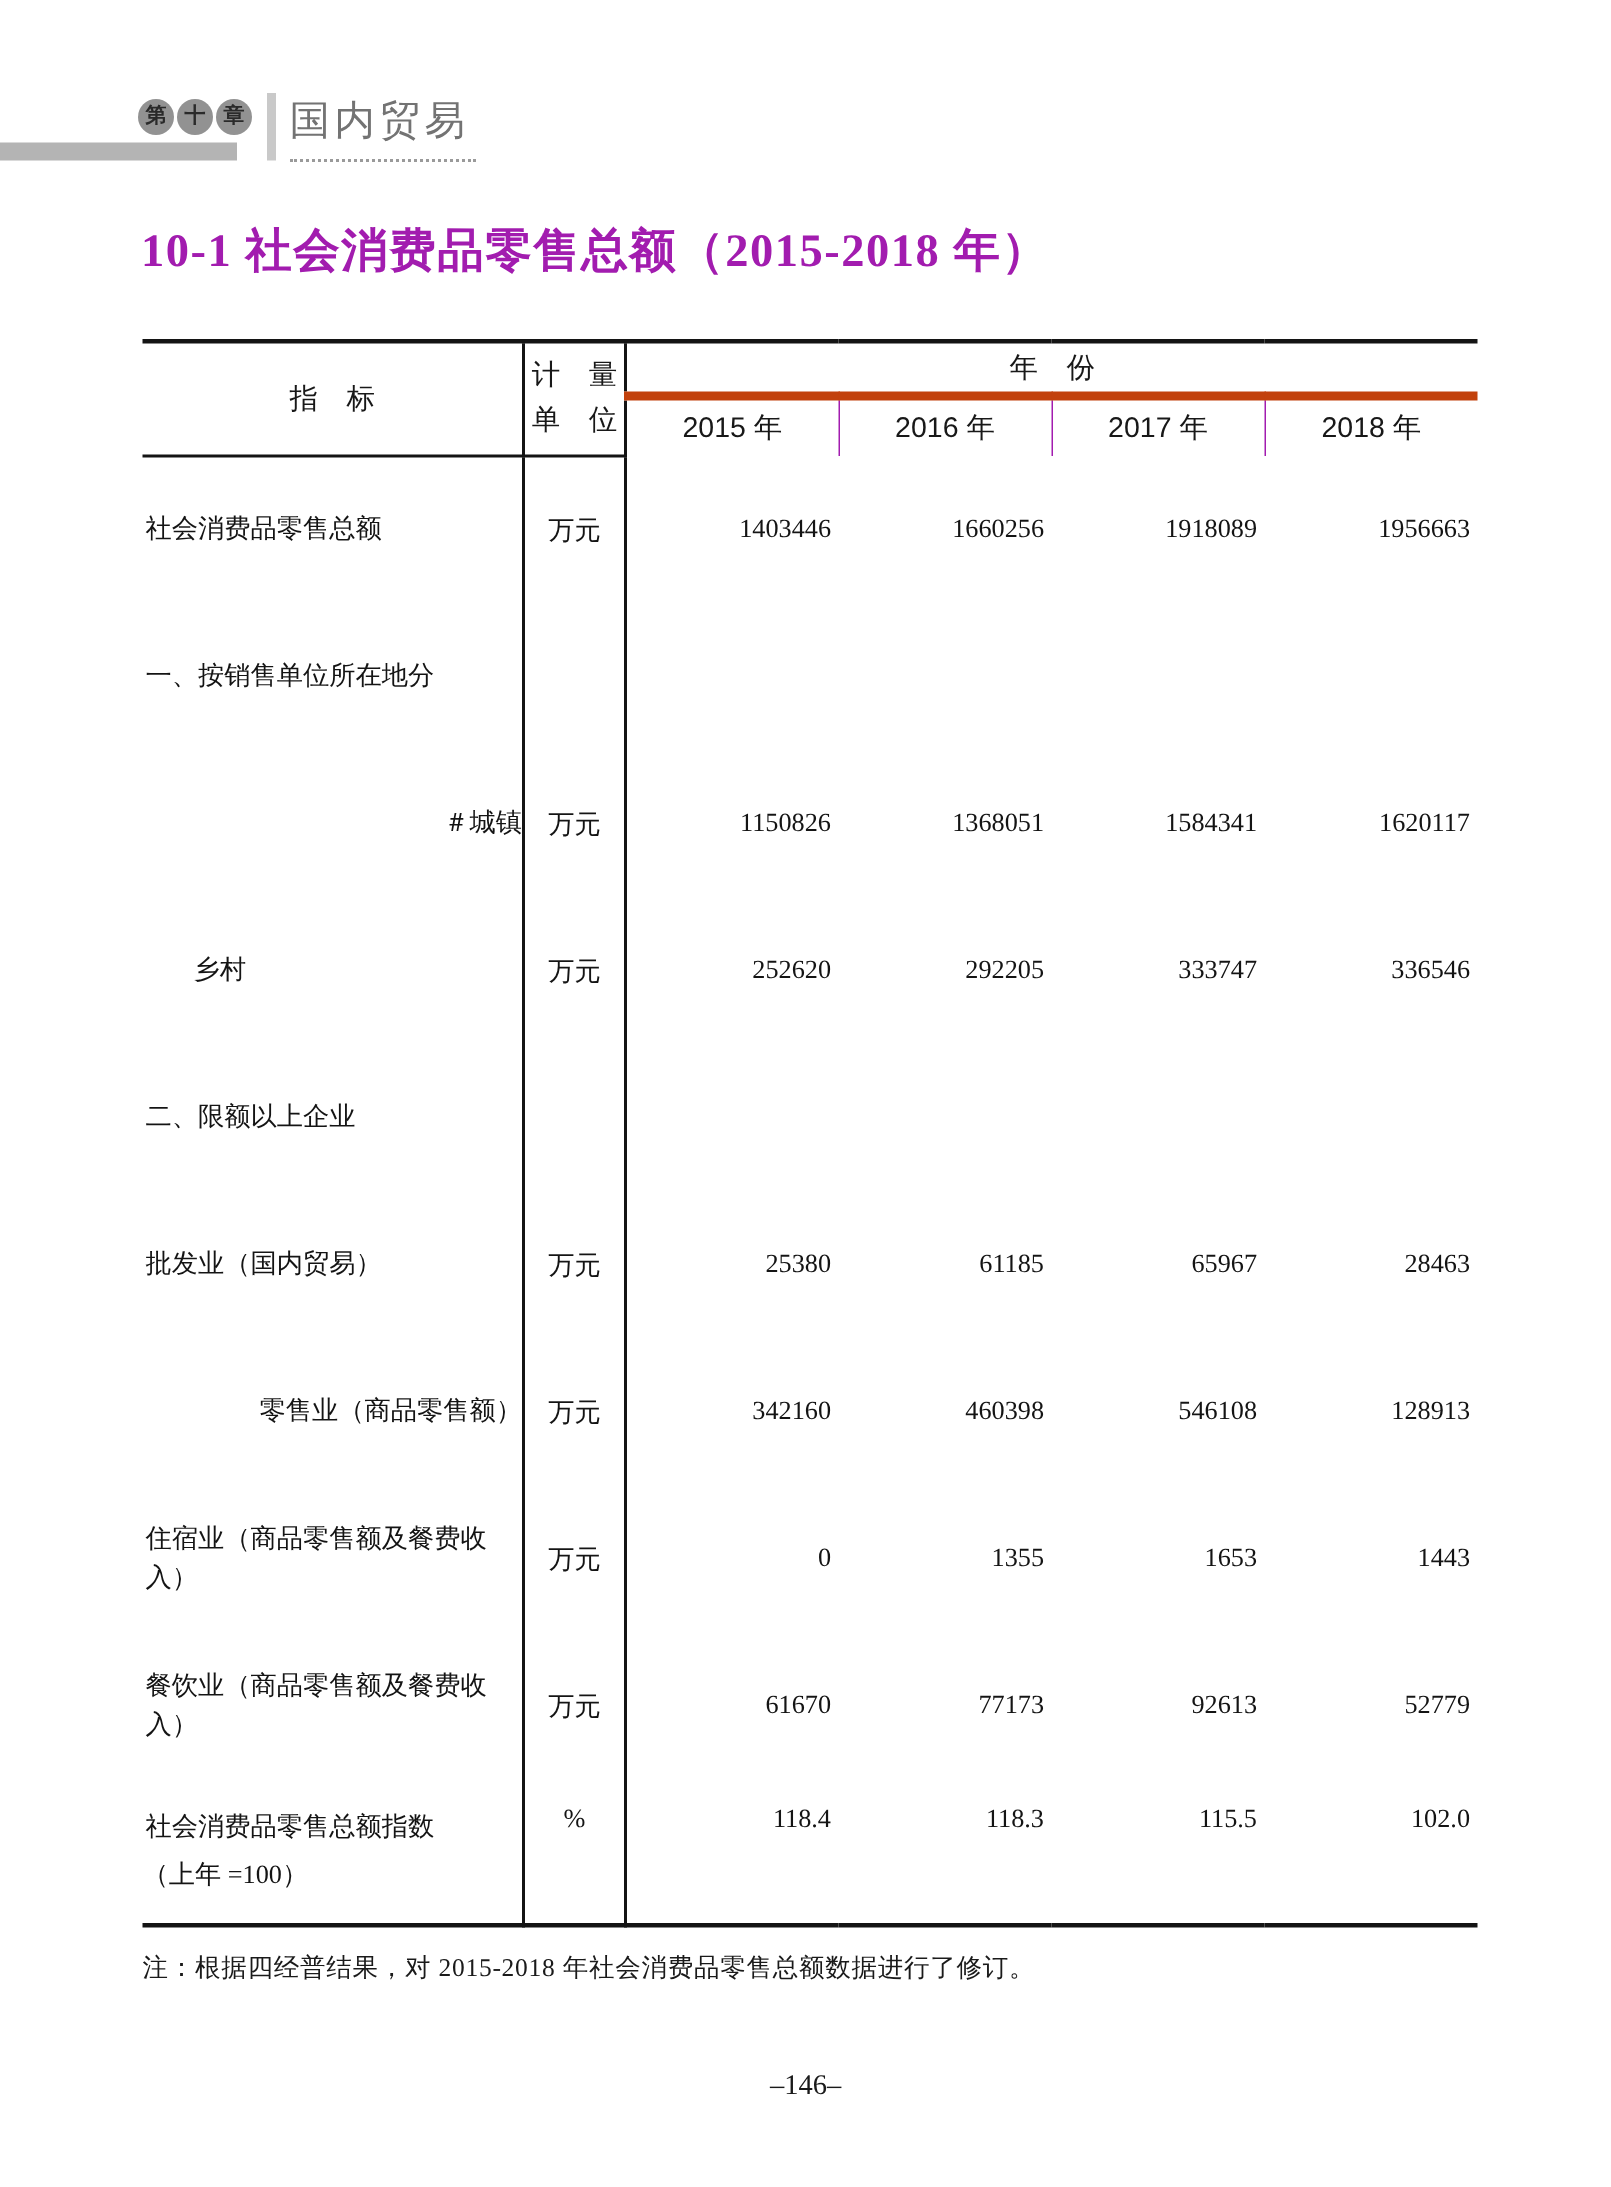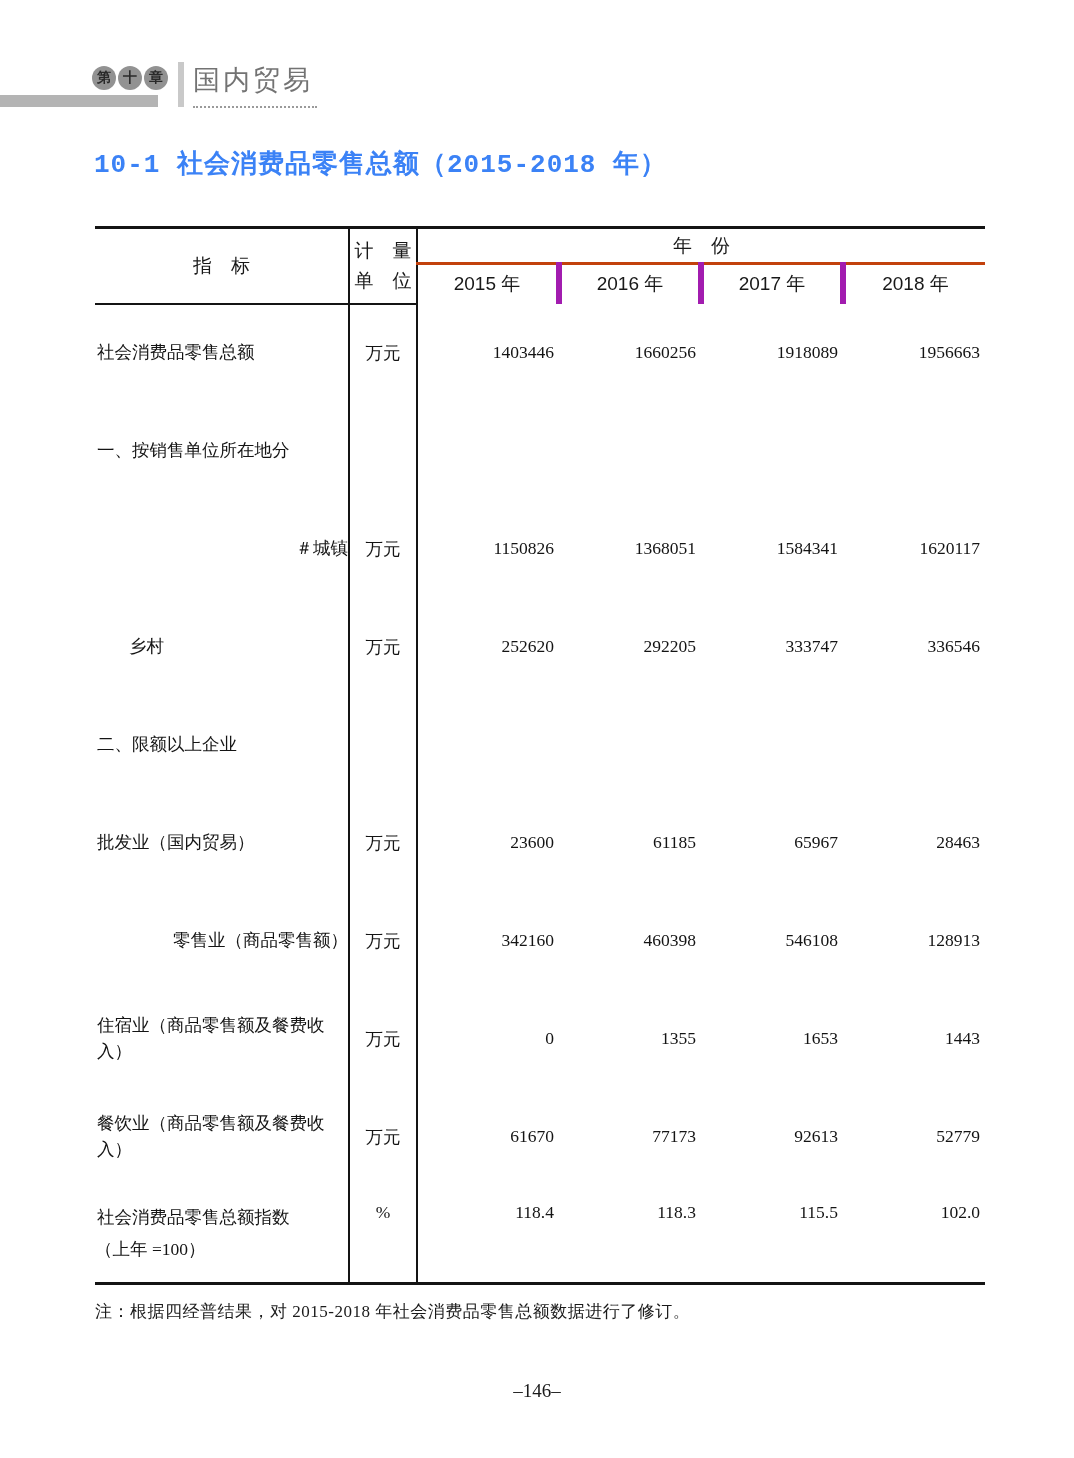--- a/index.html
+++ b/index.html
@@ -38,23 +38,23 @@
     border-bottom: 2px dotted #9a9a9a;
   }
   .gray-bar {
     position: absolute; left: 0; top: 95px;
     width: 158px; height: 12px; background: #b4b4b4;
   }
 
   
   .doc-title {
     position: absolute; left: 94px; top: 146px;
-    font-size: 26px; font-weight: bold; color: #3b82f6;
+    font-size: 31px; font-weight: bold; color: #a21caf;
     letter-spacing: 1px;
-    font-family: Liberation Mono, monospace;
+    font-family: Liberation Serif, serif;
   }
 
   
   .stat-table {
     position: absolute; left: 95px; top: 226px;
     width: 890px;
     border-collapse: collapse;
     table-layout: fixed;
     border-top: 3px solid #141414;
     border-bottom: 3px solid #141414;
@@ -64,23 +64,23 @@
   .stat-table col.col-y    { width: 142px; }
 
   .stat-table thead th {
     font-family: "Liberation Sans", "DejaVu Sans", sans-serif;
     font-weight: 400; font-size: 19px; color: #181818;
     text-align: center; vertical-align: middle;
   }
   th.h-ind  { border-right: 2px solid #141414; border-bottom: 2px solid #141414; }
   th.h-unit { border-right: 2px solid #141414; border-bottom: 2px solid #141414;
               line-height: 1.55; }
-  th.h-years { height: 36px; border-bottom: 3px solid #c2410c; }
+  th.h-years { height: 36px; border-bottom: 6px solid #c2410c; }
   tr.year-row th { height: 40px; }
-  tr.year-row th + th { border-left: 6px solid #a21caf; }
+  tr.year-row th + th { border-left: 1px solid #a21caf; }
   tr.year-row th:first-child { border-left: none; }
   thead tr.group-row { }
 
   .stat-table tbody td {
     height: 98px; vertical-align: middle;
     font-size: 17.5px; color: #141414;
   }
   td.c-ind  { border-right: 2px solid #141414; text-align: left; }
   td.c-unit { border-right: 2px solid #141414; text-align: center; }
   td.c-val  { text-align: right; padding-right: 5px;
@@ -196,21 +196,21 @@
       <td class="c-val"></td>
       <td class="c-val"></td>
       <td class="c-val"></td>
     </tr>
 
     <tr>
       <td class="c-ind">
         <div class="ind-l1" style="padding-left: 2px;">批发业（国内贸易）</div>
       </td>
       <td class="c-unit">万元</td>
-      <td class="c-val">23600</td>
+      <td class="c-val">25380</td>
       <td class="c-val">61185</td>
       <td class="c-val">65967</td>
       <td class="c-val">28463</td>
     </tr>
 
     <tr>
       <td class="c-ind">
         <div class="ind-l1" style="padding-left: 2px; text-align: right;">零售业（商品零售额）</div>
       </td>
       <td class="c-unit">万元</td>

